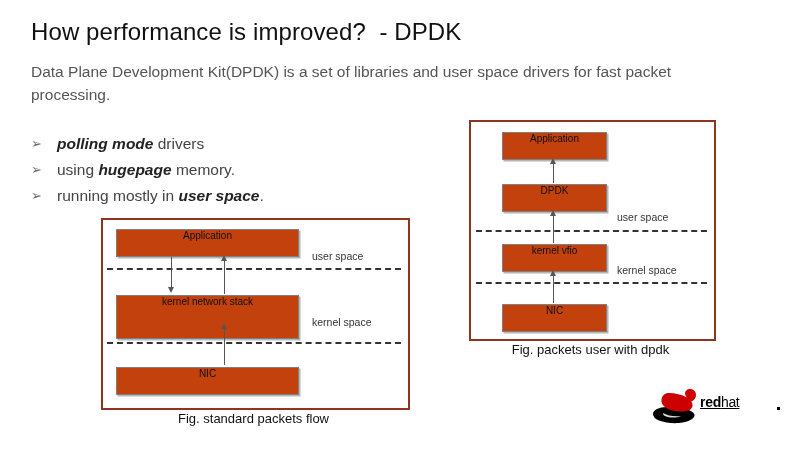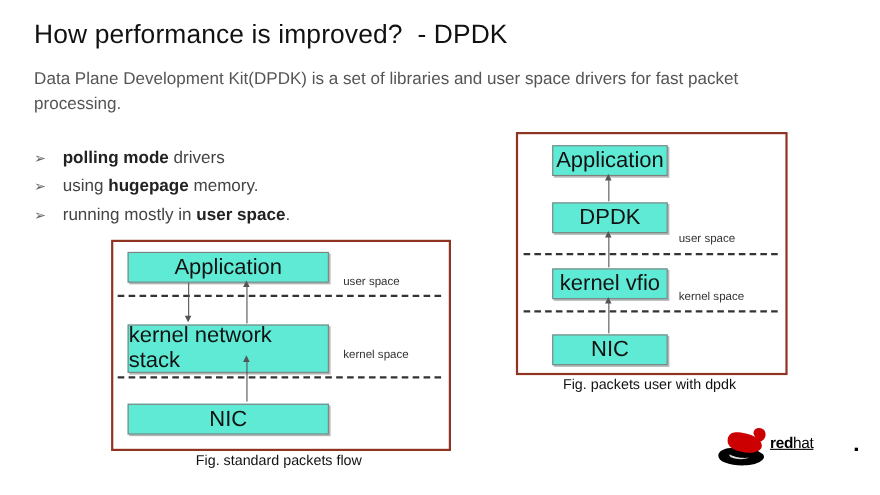--- a/index.html
+++ b/index.html
@@ -21,31 +21,31 @@
     font-size:15.5px;line-height:23px;color:#555555;font-weight:400;
   }
 
   
   .bullets{position:absolute;left:31px;top:131px;}
   .bullet{display:flex;align-items:flex-start;height:26px;}
   .bullet-marker{
     width:26px;flex:0 0 26px;color:#666;font-size:13px;line-height:26px;
   }
   .bullet-text{font-size:15.5px;line-height:26px;color:#444;}
-  .bullet-text b{color:#222;font-weight:700;}
+  .bullet-text b{color:#222;font-weight:700;font-style:italic;}
 
   
   .figframe{position:absolute;border:2px solid #8f3322;background:#fff;}
   .figcaption{position:absolute;font-size:13px;color:#111;text-align:center;}
 
   
   .dbox{
-    position:absolute;background:#5eead4;border:1.5px solid #808080;
-    display:flex;align-items:center;justify-content:center;
-    font-size:20px;color:#111;box-sizing:border-box;
+    position:absolute;background:#c2410c;border:1.5px solid #808080;
+    display:flex;align-items:flex-start;justify-content:center;
+    font-size:10px;color:#111;box-sizing:border-box;
     box-shadow:1.5px 1.5px 0 rgba(120,120,120,.55);
   }
   .spacelabel{position:absolute;font-size:10.5px;color:#333;white-space:nowrap;}
   .dashline{position:absolute;height:0;border-top:2px dashed #333;}
   .vline{position:absolute;width:1px;background:#555;}
   .arrowhead{position:absolute;width:0;height:0;}
   .arrow-up{border-left:3.5px solid transparent;border-right:3.5px solid transparent;border-bottom:6px solid #555;}
   .arrow-down{border-left:3.5px solid transparent;border-right:3.5px solid transparent;border-top:6px solid #555;}
   .syscalls{position:absolute;font-size:13px;color:#111;white-space:nowrap;margin-top:34px;}
 

